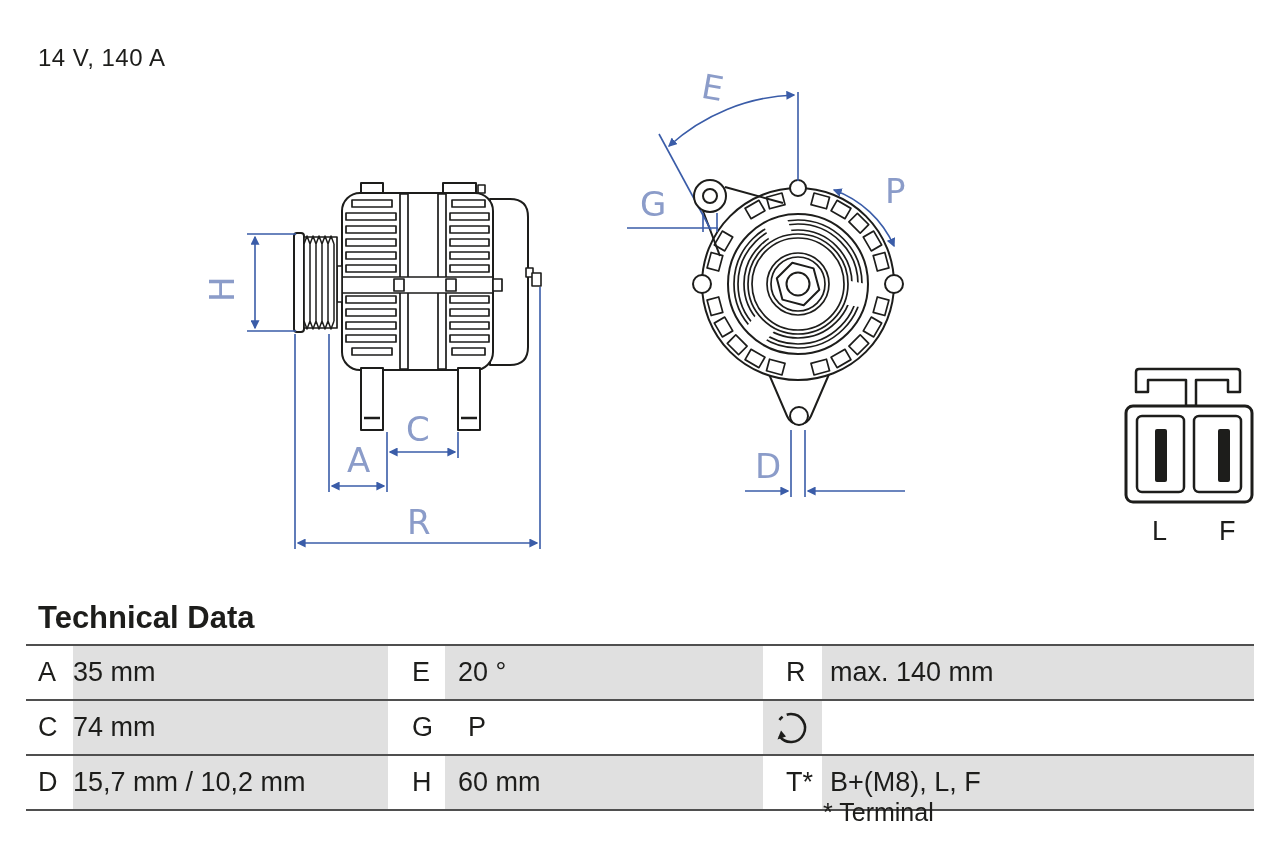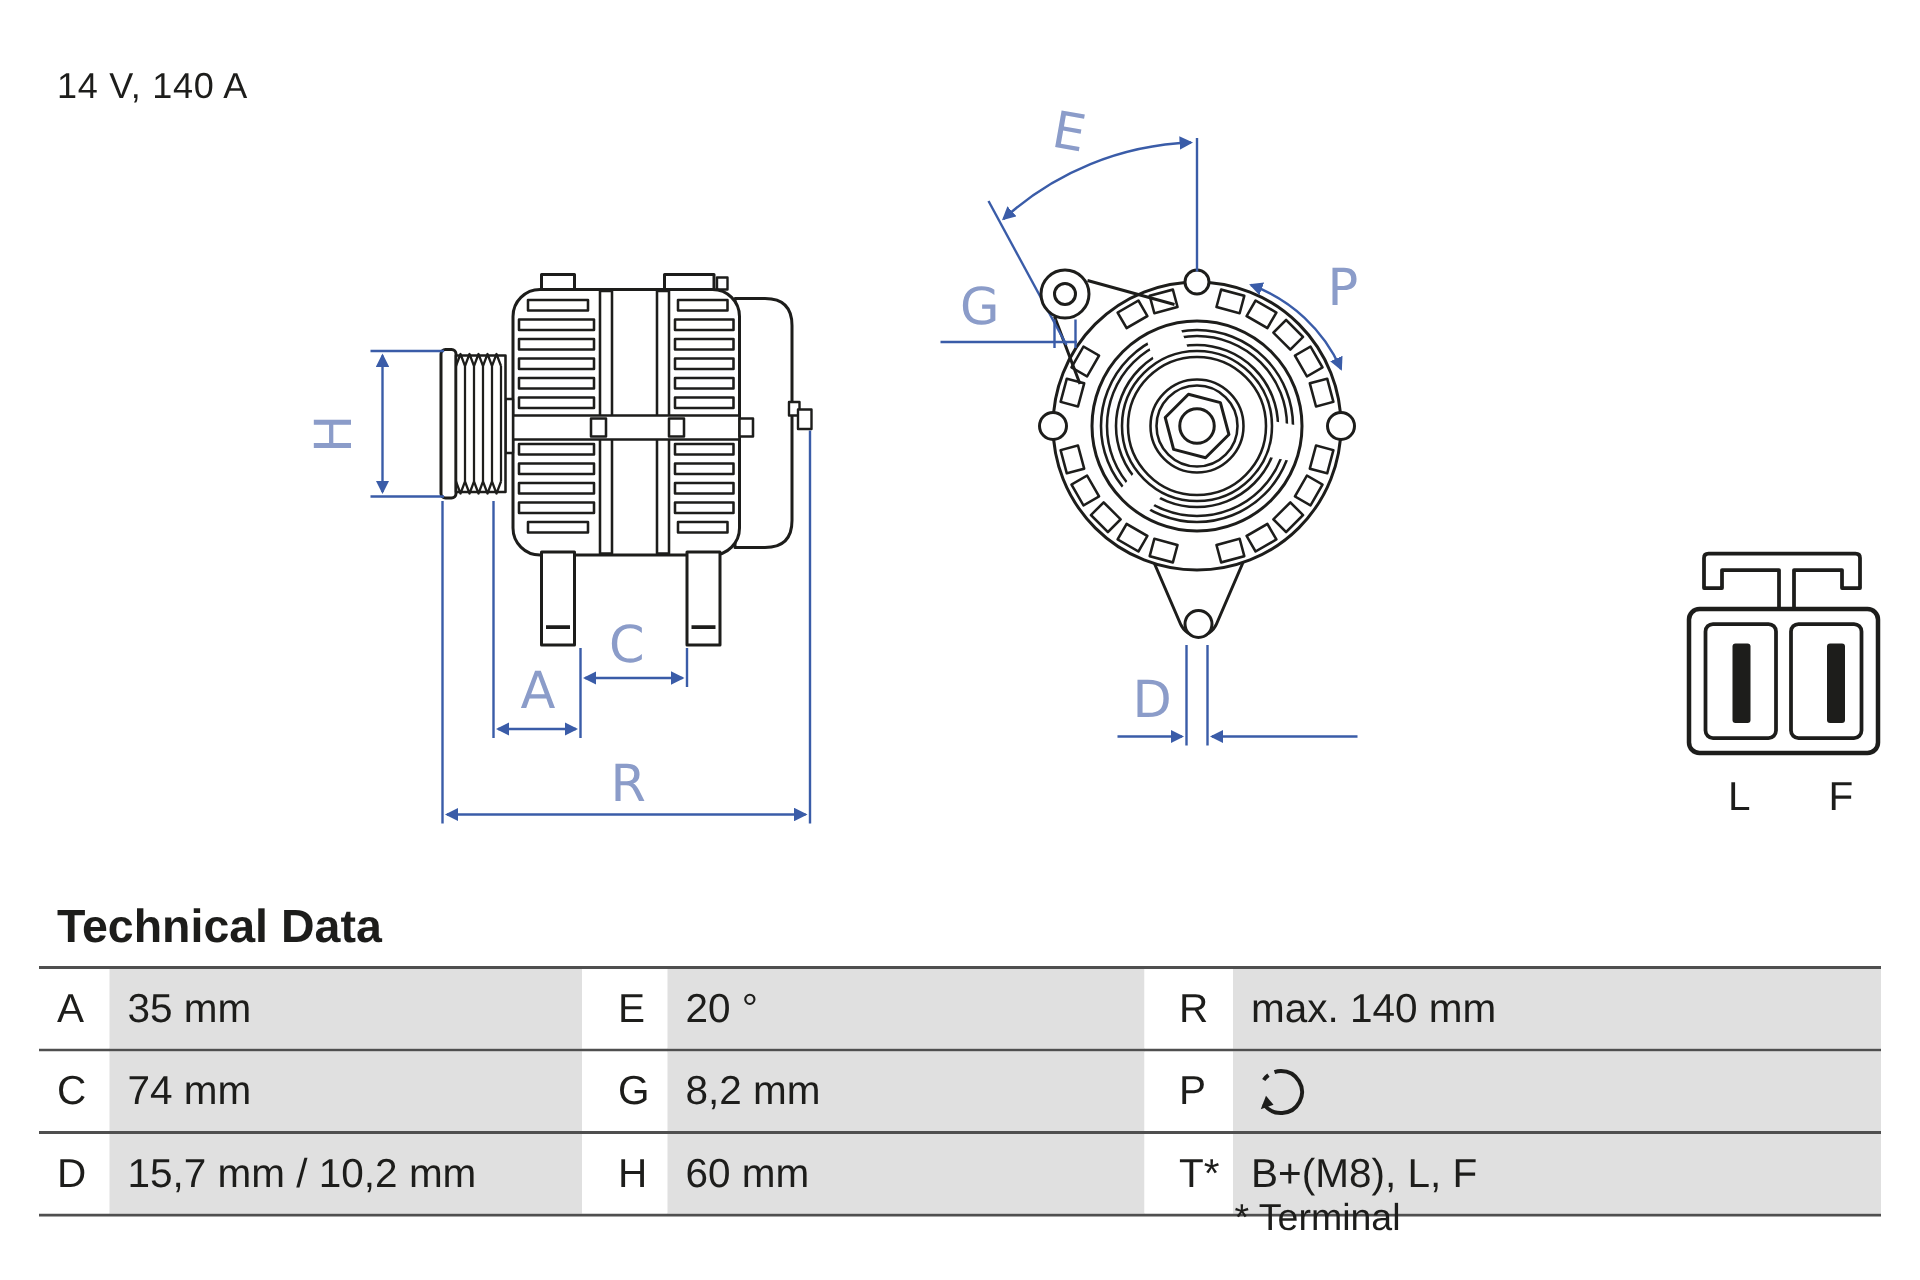--- a/index.html
+++ b/index.html
@@ -12,21 +12,21 @@
   .illustration svg{display:block;}
 
   .dim-label{fill:#8b9cc9;font-family:"DejaVu Sans", sans-serif;font-size:34px;font-weight:400;}
   .pin-label{fill:#1d1d1b;font-family:"Liberation Sans", sans-serif;font-size:27px;}
 
   .tech{position:absolute;left:26px;top:586px;width:1228px;}
   .tech-heading{font-size:31px;font-weight:700;margin:12px 0 0 12px;height:46px;line-height:40px;}
   .t-table{border-top:2px solid #4f4f4f;}
   .t-row{display:grid;grid-template-columns:47px 315px 57px 318px 59px 1fr;border-bottom:2px solid #4f4f4f;height:53px;}
   .cell{display:flex;align-items:center;font-size:27px;}
-  .cell.val{background:#e0e0e0;padding-left:12px;}
+  .cell.val{background:#e0e0e0;}
   .cell.key{background:#ffffff;}
   .k1{padding-left:12px;}
   .k2{padding-left:24px;}
   .k3{padding-left:23px;}
   .v2{padding-left:13px;}
   .v3{padding-left:8px;}
   .footnote{position:absolute;left:797px;top:212px;font-size:25px;}
   .rot-icon{display:block;}
 </style>
 </head>
@@ -191,21 +191,20 @@
         <div class="cell val v1">35 mm</div>
         <div class="cell key k2">E</div>
         <div class="cell val v2">20 °</div>
         <div class="cell key k3">R</div>
         <div class="cell val v3">max. 140 mm</div>
       </div>
       <div class="t-row">
         <div class="cell key k1">C</div>
         <div class="cell val v1">74 mm</div>
         <div class="cell key k2">G</div>
-        <div class="cell val v2">8,2 mm</div>
         <div class="cell key k3">P</div>
         <div class="cell val v3">
           <svg class="rot-icon" width="40" height="40" viewBox="0 0 40 40">
             <path d="M20,6 A14,14 0 1 1 8.5,28" fill="none" stroke="#1d1d1b" stroke-width="2.6"></path>
             <path d="M8.5,12 A14,14 0 0 1 20,6" fill="none" stroke="#1d1d1b" stroke-width="2.6" stroke-dasharray="4.5,4.5"></path>
             <polygon points="6.5,31.5 15,28.5 10,22.5" fill="#1d1d1b"></polygon>
           </svg>
         </div>
       </div>
       <div class="t-row">

